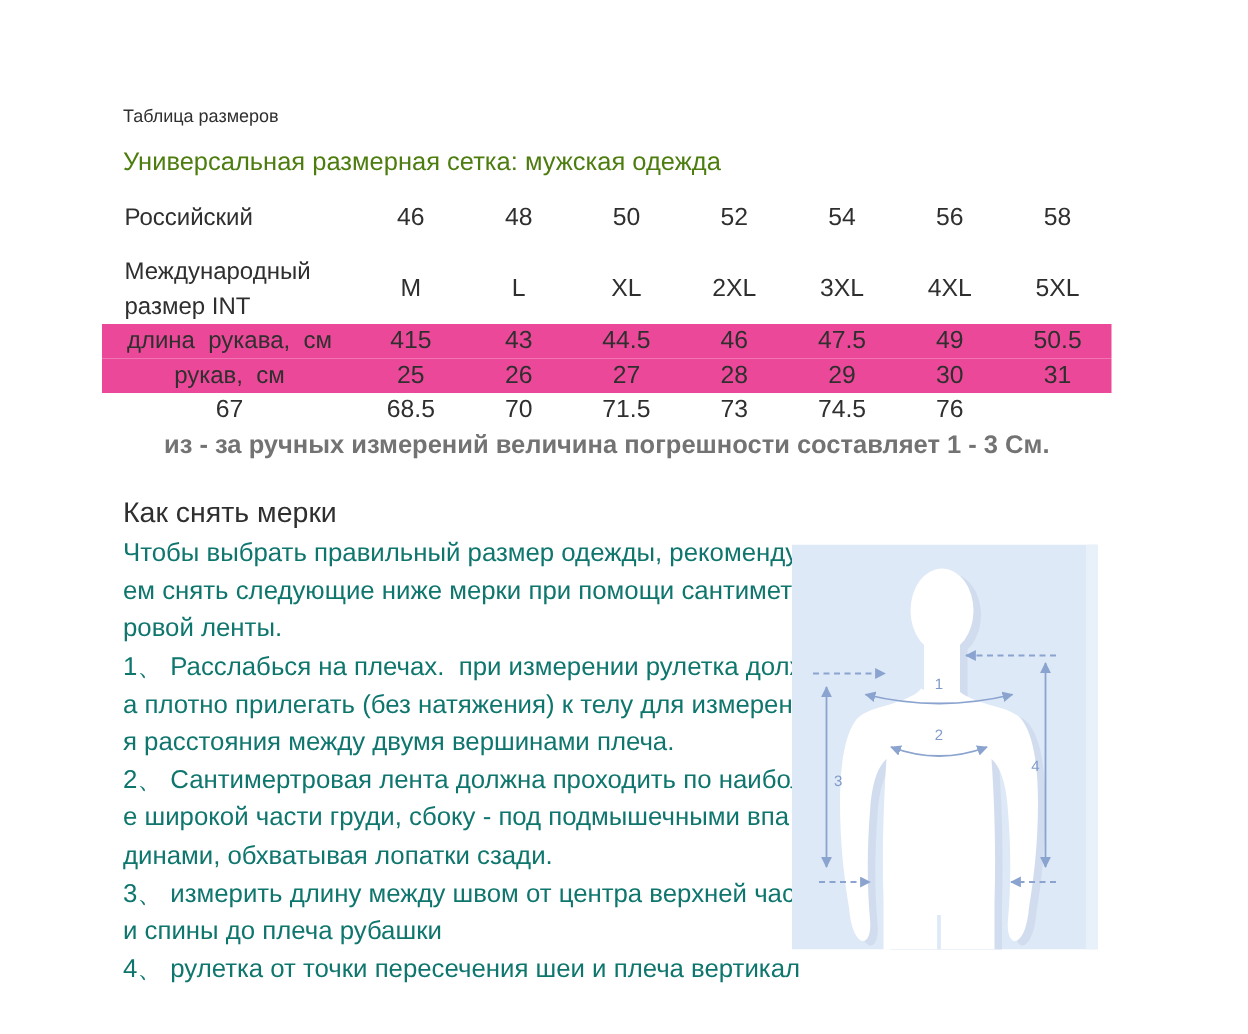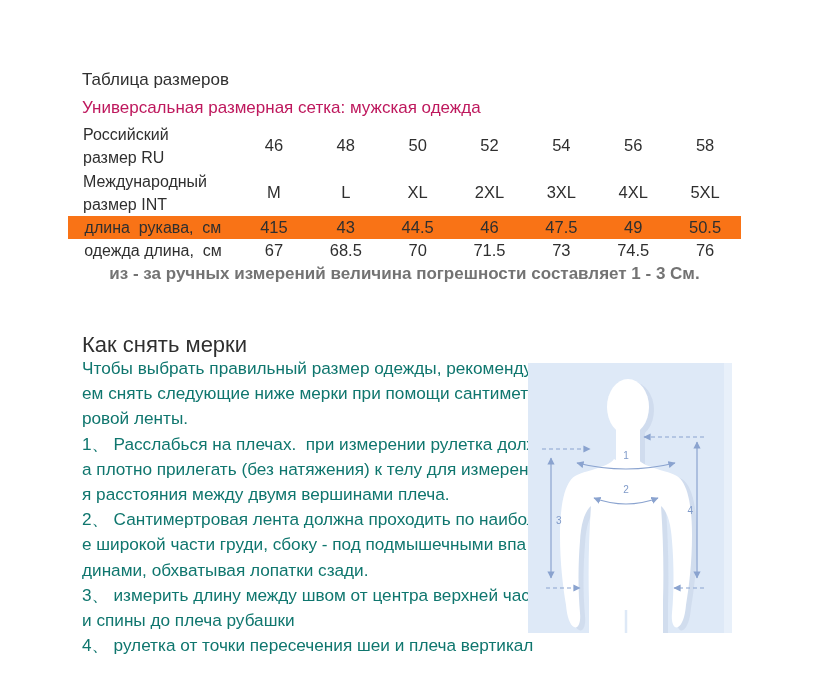--- a/index.html
+++ b/index.html
@@ -2,54 +2,53 @@
 <html><head>
 <meta charset="utf-8">
 <style>
   html,body{margin:0;padding:0;}
   body{
     width:832px;height:689px;position:relative;background:#ffffff;overflow:hidden;
     font-family:"Liberation Sans","DejaVu Sans",sans-serif;color:#333333;
     -webkit-font-smoothing:antialiased;
   }
   .abs{position:absolute;}
-  .page-title{left:82px;top:70px;font-size:17px;color:#303030;}
-  .page-subtitle{left:82px;top:98px;font-size:17px;color:#be185d;}
+  .page-title{left:82px;top:70px;font-size:12px;color:#303030;}
+  .page-subtitle{left:82px;top:98px;font-size:17px;color:#4d7c0f;}
 
   
   .size-table{left:68px;top:122px;width:673px;}
   .t-grid{display:grid;grid-template-columns:170px repeat(7,1fr);align-items:center;}
   .t-hrow{height:47px;}
   .t-drow{height:23px;}
-  .t-drow.shaded{background:#f97316;}
+  .t-drow.shaded{background:#ec4899;}
   .hlabel{padding-left:15px;font-size:16px;line-height:23px;color:#2f2f2f;}
   .rlabel{text-align:center;font-size:16px;color:#2f2f2f;white-space:pre;}
   .cell{text-align:center;font-size:16.5px;color:#2f2f2f;}
   .t-note{margin-top:2px;text-align:center;font-size:17px;font-weight:700;color:#737373;white-space:pre;}
 
   
-  .guide-heading{left:82px;top:332px;font-size:22px;color:#2f2f2f;}
+  .guide-heading{left:82px;top:332px;font-size:19px;color:#2f2f2f;}
   .guide-text{left:82px;top:356px;width:470px;}
   .tline{font-size:17.2px;line-height:25.2px;color:#0f766e;white-space:pre;}
 
   
   .diagram{left:528px;top:363px;width:204px;height:270px;}
 </style>
 </head>
 <body>
 
 <div class="abs page-title">Таблица размеров</div>
 <div class="abs page-subtitle">Универсальная размерная сетка: мужская одежда</div>
 
 <div class="abs size-table">
 
   <div class="t-grid t-hrow">
     <div class="hlabel">
       <div>Российский</div>
-      <div>размер RU</div>
     </div>
     <div class="cell">46</div>
     <div class="cell">48</div>
     <div class="cell">50</div>
     <div class="cell">52</div>
     <div class="cell">54</div>
     <div class="cell">56</div>
     <div class="cell">58</div>
   </div>
 
@@ -72,23 +71,32 @@
     <div class="cell">415</div>
     <div class="cell">43</div>
     <div class="cell">44.5</div>
     <div class="cell">46</div>
     <div class="cell">47.5</div>
     <div class="cell">49</div>
     <div class="cell">50.5</div>
   </div>
 
 
+  <div class="t-grid t-drow shaded">
+    <div class="rlabel">рукав,  см</div>
+    <div class="cell">25</div>
+    <div class="cell">26</div>
+    <div class="cell">27</div>
+    <div class="cell">28</div>
+    <div class="cell">29</div>
+    <div class="cell">30</div>
+    <div class="cell">31</div>
+  </div>
 
   <div class="t-grid t-drow">
-    <div class="rlabel">одежда длина,  см</div>
     <div class="cell">67</div>
     <div class="cell">68.5</div>
     <div class="cell">70</div>
     <div class="cell">71.5</div>
     <div class="cell">73</div>
     <div class="cell">74.5</div>
     <div class="cell">76</div>
   </div>
 
   <div class="t-note">из - за ручных измерений величина погрешности составляет 1 - 3 См.</div>

